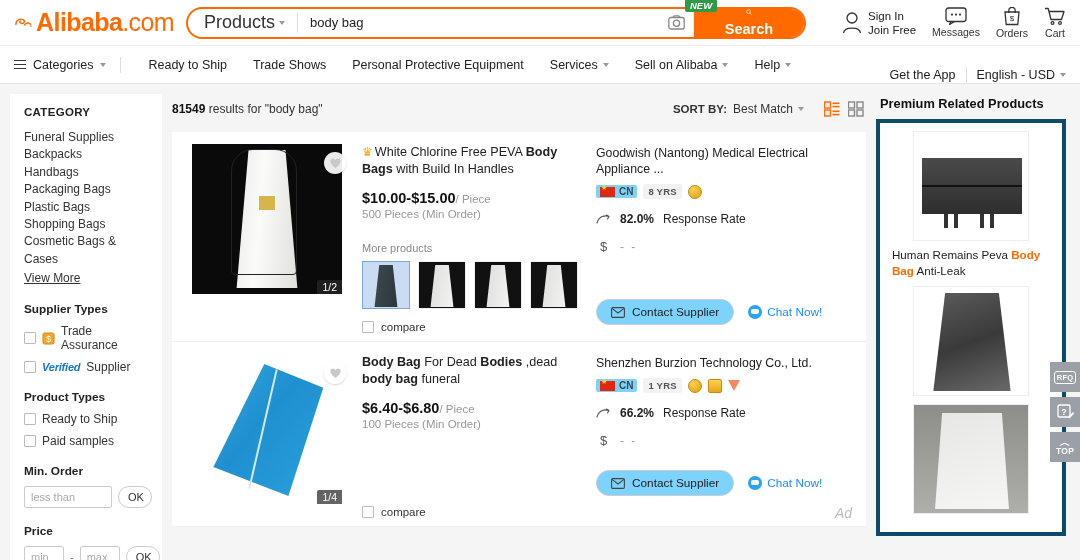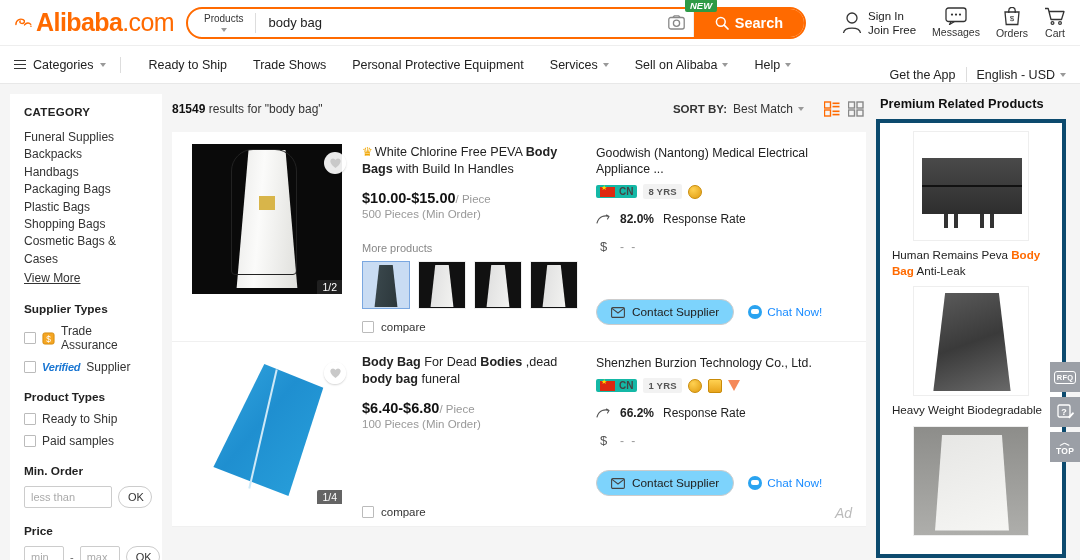--- a/index.html
+++ b/index.html
@@ -29,46 +29,46 @@
     border: 2px solid #ff6a00;
     border-radius: 16px;
     background: #fff;
     width: 620px;
     margin-left: 12px;
     position: relative;
   }
   .cat-select {
     display: flex; align-items: center; gap: 4px;
     padding: 0 12px 0 16px;
-    font-size: 10px; color: #333;
+    font-size: 18px; color: #333;
     border-right: 1px solid #ddd;
     height: 20px;
     cursor: pointer;
     white-space: nowrap;
-    flex-direction: column;
   }
   .search-input {
     flex: 1; border: none; outline: none;
     font-size: 13px; padding: 0 12px; color: #222;
     font-family: "Liberation Sans", sans-serif;
     background: transparent;
   }
   .cam-btn {
     width: 34px; height: 28px; display:flex; align-items:center; justify-content:center;
     cursor: pointer; border-right: 1px solid #eee;
   }
   .search-btn {
     background: #ff6a00; color: #fff;
     height: 28px; width: 110px;
     border-radius: 0 14px 14px 0;
     display: flex; align-items: center; justify-content: center;
     gap: 6px; font-size: 14.5px; font-weight: bold;
     cursor: pointer; border: none;
     font-family: "Liberation Sans", sans-serif;
     margin-right: 0px;
+    flex-direction: column;
   }
   .new-badge {
     position: absolute; top: -10px; left: 497px;
     background: #2e9a45; color: #fff; font-size: 9.5px; font-weight: bold;
     padding: 1px 5px 1px 5px; font-style: italic;
     border-radius: 2px;
   }
   .header-right { display: flex; align-items: center; margin-left: auto; gap: 16px; }
   .hr-item { display: flex; flex-direction: column; align-items: center; cursor: pointer; }
   .hr-label { font-size: 10.5px; color: #333; margin-top: 1px; }
@@ -190,21 +190,21 @@
   }
   .mp.sel { border: 1px solid #7aa7e0; background: #c9dcf3; }
   .mp .mini { position:absolute; left:50%; top:3px; transform:translateX(-50%); width:26px;height:42px;
     background: linear-gradient(100deg,#ddd,#f4f4f2); clip-path: polygon(24% 0%,76% 0%,94% 100%,6% 100%); }
   .mp.dark .mini { background: linear-gradient(100deg,#3c4a4f,#2b363a); }
   .compare-row { display:flex; align-items:center; gap:7px; margin-top: 12px; font-size: 11.5px; color:#333; cursor:pointer; }
 
   .supplier { width: 258px; flex:none; padding-top: 1px; position: relative; }
   .sup-name { font-size: 12.3px; color:#222; cursor:pointer; line-height:16px; }
   .badges { display:flex; align-items:center; gap:6px; margin-top: 7px; }
-  .flagbox { display:flex; align-items:center; gap:4px; background:#14b8a6; padding: 1px 4px; border-radius:2px; }
+  .flagbox { display:flex; align-items:center; gap:4px; background:#7dd3fc; padding: 1px 4px; border-radius:2px; }
   .flag { width: 15px; height: 10px; background:#de2910; position:relative; }
   .flag:after{content:"★"; position:absolute; left:1px; top:-3px; color:#ffde00; font-size:7px;}
   .cn { font-size: 10px; font-weight:bold; color:#444; }
   .yrs { background:#f2f2f2; font-size:9.5px; font-weight:bold; color:#555; padding:2px 5px; border-radius:2px; letter-spacing:.2px;}
   .medal { width:14px;height:14px;border-radius:50%; background: radial-gradient(circle at 35% 30%, #ffd152, #e09b10); border:1px solid #c98b08; }
   .medal2 { width:14px;height:14px; background: linear-gradient(#ffd152,#e8a41c); border-radius:2px; border:1px solid #c98b08;}
   .pin { width:0;height:0;border-left:6px solid transparent;border-right:6px solid transparent;border-top:11px solid #f26122; opacity:.75;}
   .sup-row { display:flex; align-items:center; gap:9px; margin-top: 13px; font-size: 12px; color:#222; }
   .sup-row .ic { width:15px; color:#555; font-size: 13px; display:flex; justify-content:center;}
   .sup-row b { font-weight:bold; }
@@ -624,23 +624,20 @@
           <div class="handle" style="left:76px"></div>
         </div>
         <div class="rp-cap">
           <span>Human Remains Peva </span><span class="hl">Body Bag</span><span> Anti-Leak</span>
         </div>
       </div>
       <div class="rp">
         <div class="rp-img">
           <div class="grey-bag"></div>
         </div>
-        <div class="rp-cap">
-          <span>Heavy Weight Biodegradable</span>
-        </div>
       </div>
       <div class="rp">
         <div class="rp-img floor">
           <div class="white-bag2"></div>
         </div>
       </div>
     </div>
   </div>
 </div>
 

